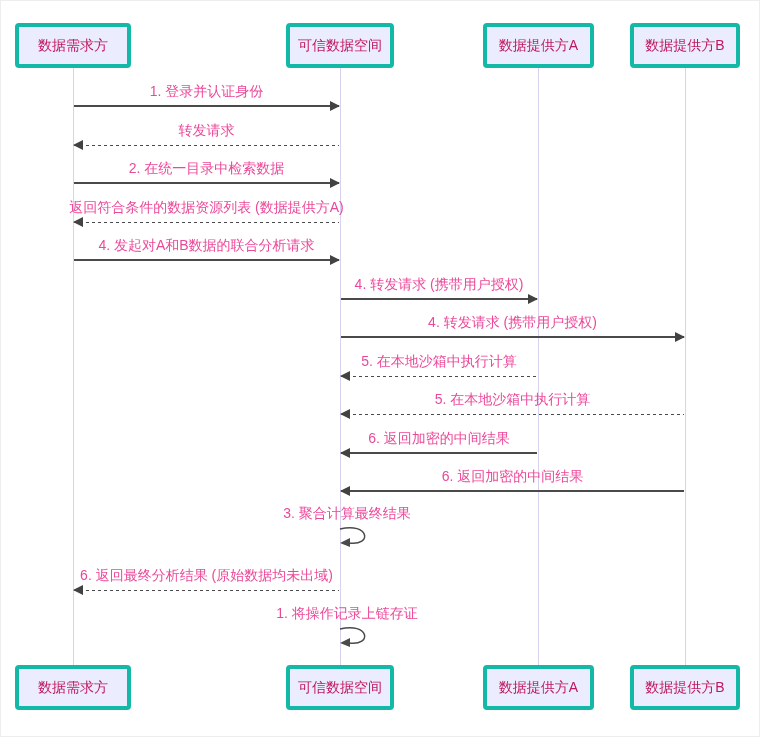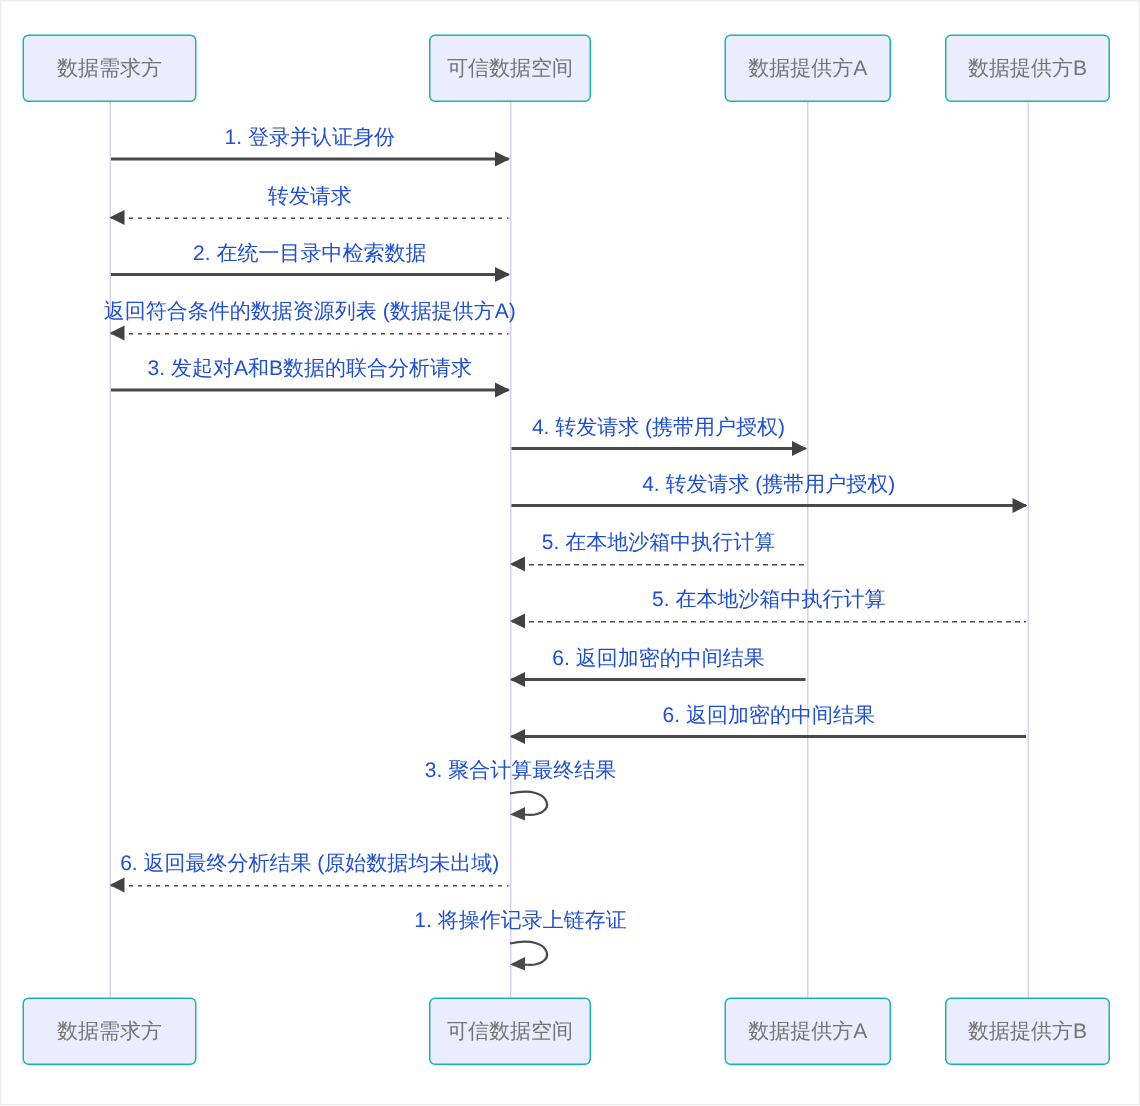--- a/index.html
+++ b/index.html
@@ -11,40 +11,40 @@
     border: 1px solid #ededed;
     background: #ffffff;
     font-family: "Liberation Sans", "DejaVu Sans", sans-serif;
     overflow: hidden;
   }
   .actor-box {
     position: absolute;
     height: 45px;
     box-sizing: border-box;
     background: #ECECFF;
-    border: 1px solid #14b8a6;
+    border: 4px solid #14b8a6;
     border-radius: 4px;
     display: flex;
     align-items: center;
     justify-content: center;
     font-size: 14px;
-    color: #737373;
+    color: #be185d;
     white-space: nowrap;
   }
   .lifeline {
     position: absolute;
     width: 1px;
     background: #d9d2ee;
   }
   .msg-label {
     position: absolute;
     height: 18px;
     line-height: 18px;
     font-size: 14px;
-    color: #1d4ed8;
+    color: #ec4899;
     white-space: nowrap;
     transform: translateX(-50%);
     text-align: center;
   }
   .msg-line-solid {
     position: absolute;
     height: 2px;
     background: #4a4a4a;
   }
   .msg-line-dashed {
@@ -84,21 +84,21 @@
     <div class="arrowhead right" style="left: 329px; top: 100px;"></div>
     <div class="msg-label" style="left: 205.5px; top: 120px;">转发请求</div>
     <div class="msg-line-dashed" style="left: 73px; top: 144px; width: 265px;"></div>
     <div class="arrowhead left" style="left: 72px; top: 139px;"></div>
     <div class="msg-label" style="left: 205.5px; top: 158px;">2. 在统一目录中检索数据</div>
     <div class="msg-line-solid" style="left: 73px; top: 181px; width: 265px;"></div>
     <div class="arrowhead right" style="left: 329px; top: 177px;"></div>
     <div class="msg-label" style="left: 205.5px; top: 197px;">返回符合条件的数据资源列表 (数据提供方A)</div>
     <div class="msg-line-dashed" style="left: 73px; top: 221px; width: 265px;"></div>
     <div class="arrowhead left" style="left: 72px; top: 216px;"></div>
-    <div class="msg-label" style="left: 205.5px; top: 235px;">3. 发起对A和B数据的联合分析请求</div>
+    <div class="msg-label" style="left: 205.5px; top: 235px;">4. 发起对A和B数据的联合分析请求</div>
     <div class="msg-line-solid" style="left: 73px; top: 258px; width: 265px;"></div>
     <div class="arrowhead right" style="left: 329px; top: 254px;"></div>
     <div class="msg-label" style="left: 438px; top: 274px;">4. 转发请求 (携带用户授权)</div>
     <div class="msg-line-solid" style="left: 340px; top: 297px; width: 196px;"></div>
     <div class="arrowhead right" style="left: 527px; top: 293px;"></div>
     <div class="msg-label" style="left: 511.5px; top: 312px;">4. 转发请求 (携带用户授权)</div>
     <div class="msg-line-solid" style="left: 340px; top: 335px; width: 343px;"></div>
     <div class="arrowhead right" style="left: 674px; top: 331px;"></div>
     <div class="msg-label" style="left: 438px; top: 351px;">5. 在本地沙箱中执行计算</div>
     <div class="msg-line-dashed" style="left: 340px; top: 375px; width: 196px;"></div>

